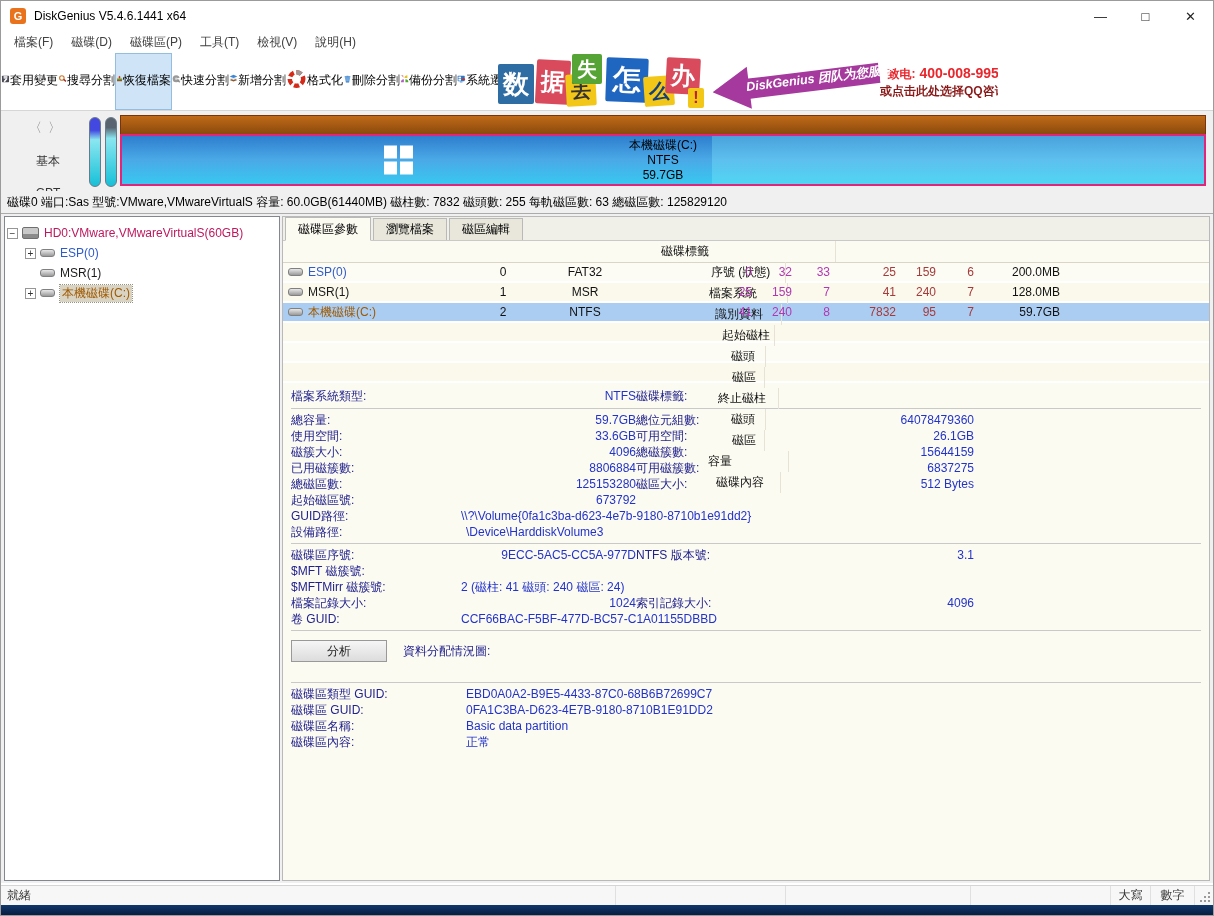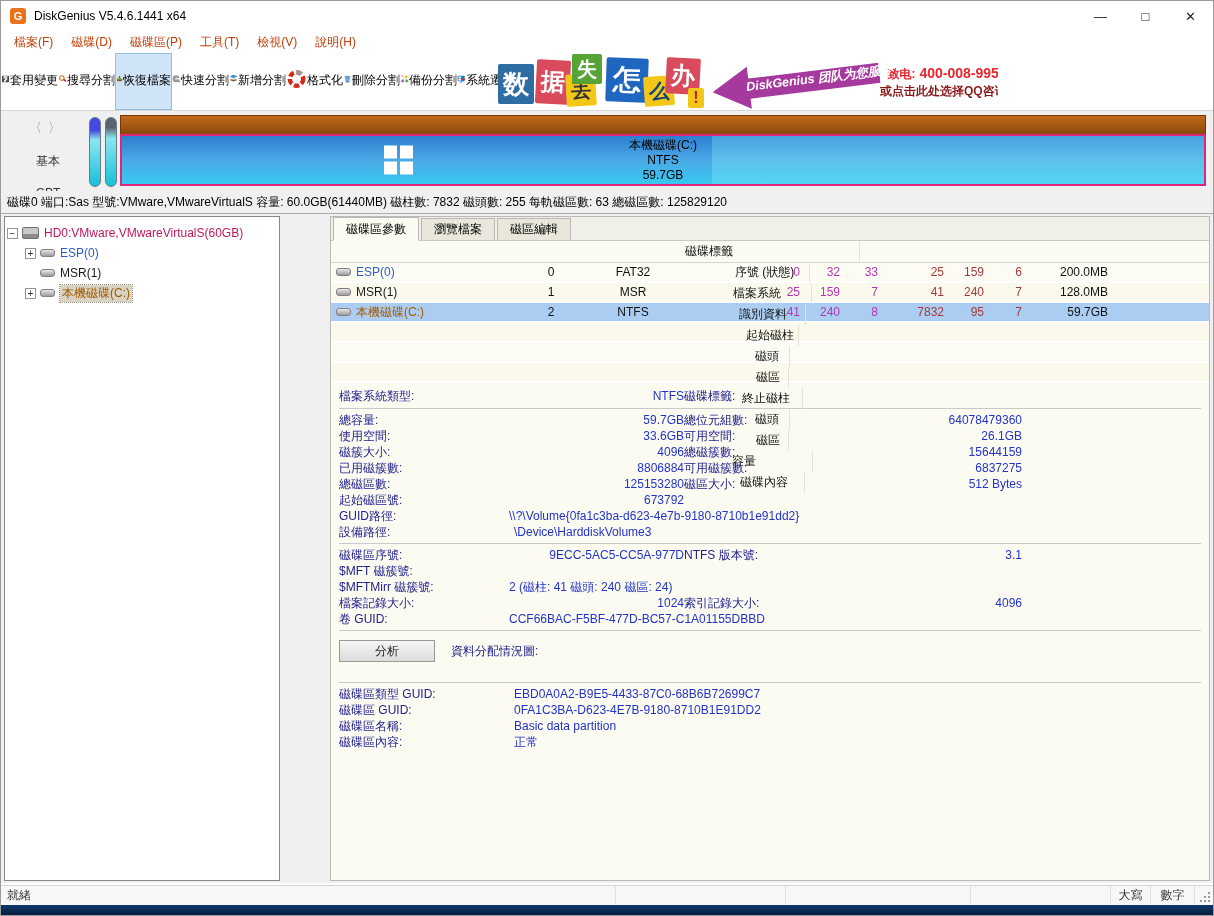--- a/index.html
+++ b/index.html
@@ -9,21 +9,21 @@
 
   
   .titlebar { position:absolute; top:0; left:0; right:0; height:30px; background:#fff; display:flex; align-items:center; }
   .app-icon { width:16px; height:16px; margin-left:9px; border-radius:3px; background:#e8731c; color:#fff; font-weight:bold; font-size:11px; line-height:16px; text-align:center; }
   .title-text { margin-left:8px; font-size:12px; color:#000; }
   .win-controls { margin-left:auto; display:flex; height:30px; }
   .win-btn { width:45px; height:30px; display:flex; align-items:center; justify-content:center; font-size:13px; color:#222; }
 
   
   .menubar { position:absolute; top:30px; left:0; right:0; height:22px; background:#fff; display:flex; align-items:center; padding-left:4px; }
-  .menu-item { padding:2px 9px; color:#c2410c; }
+  .menu-item { padding:2px 9px; color:#404040; }
 
   
   .toolbar { position:absolute; top:52px; left:0; right:0; height:58px; background:#fff; border-bottom:1px solid #d6d6d6; display:flex; align-items:stretch; }
   .tb-btn { width:57px; display:flex; flex-direction:row; align-items:center; justify-content:flex-end; padding-bottom:3px; }
   .tb-btn svg { width:30px; height:30px; margin-bottom:2px; }
   .tb-btn .tb-label { font-size:12px; color:#000; white-space:nowrap; }
   .tb-btn.active { background:#cfe4f7; border:1px solid #93bede; }
 
   
   .ad { position:absolute; left:497px; top:53px; width:500px; height:55px; background:#fff; display:flex; align-items:center; overflow:hidden; }
@@ -72,21 +72,21 @@
   .expander { width:11px; height:11px; flex:none; border:1px solid #969696; background:#fff; font-size:10px; line-height:9px; text-align:center; color:#333; margin-right:4px; }
   .expander.spacer { border:none; background:transparent; }
   .disk-ico { width:17px; height:12px; flex:none; margin-right:5px; background:linear-gradient(180deg,#c9c9c9 0 55%,#8b8b8b 55% 100%); border:1px solid #6f6f6f; border-radius:2px; }
   .part-ico { width:15px; height:8px; flex:none; margin-right:5px; background:linear-gradient(180deg,#e8e8e8,#9a9a9a); border:1px solid #808080; border-radius:3px; }
   .tl-root { color:#be185d;text-align:right; }
   .tl-blue { color:#2e5bcc; }
   .tl-dark { color:#1a1a1a; }
   .tl-brown { color:#a05a00; }
   .tree-row.selected .tl-brown { background:#d9d3c4; outline:1px dotted #9a9280; padding:0 2px; }
 
-  .panel { position:absolute; left:281px; top:2px; right:3px; bottom:2px; background:#fcfbf2; border:1px solid #b9b9b9; overflow:hidden;margin-left:48px; }
+  .panel { position:absolute; left:281px; top:2px; right:3px; bottom:2px; background:#fcfbf2; border:1px solid #b9b9b9; overflow:hidden; }
 
   
   .tabs { height:24px; display:flex; align-items:flex-end; background:#f0efe8; padding-left:2px; border-bottom:1px solid #c9c9c9; }
   .tab { height:22px; padding:0 12px; display:flex; align-items:center; border:1px solid #b9b9b9; border-bottom:none; background:#e9e7dc; margin-right:2px; color:#000; }
   .tab.active { background:#fcfbf2; height:24px; margin-bottom:-1px; border-bottom:1px solid #fcfbf2; }
 
   
   .thead { display:flex; height:22px; align-items:center; border-bottom:1px solid #d9d6c8; background:#fcfbf2;flex-direction:column; }
   .thead .cell { border-right:1px solid #e6e3d6; height:100%; display:flex; align-items:center; }
   .trow { display:flex; height:20px; align-items:center; border-bottom:2px solid #fff; background:#fbf9ec; }

